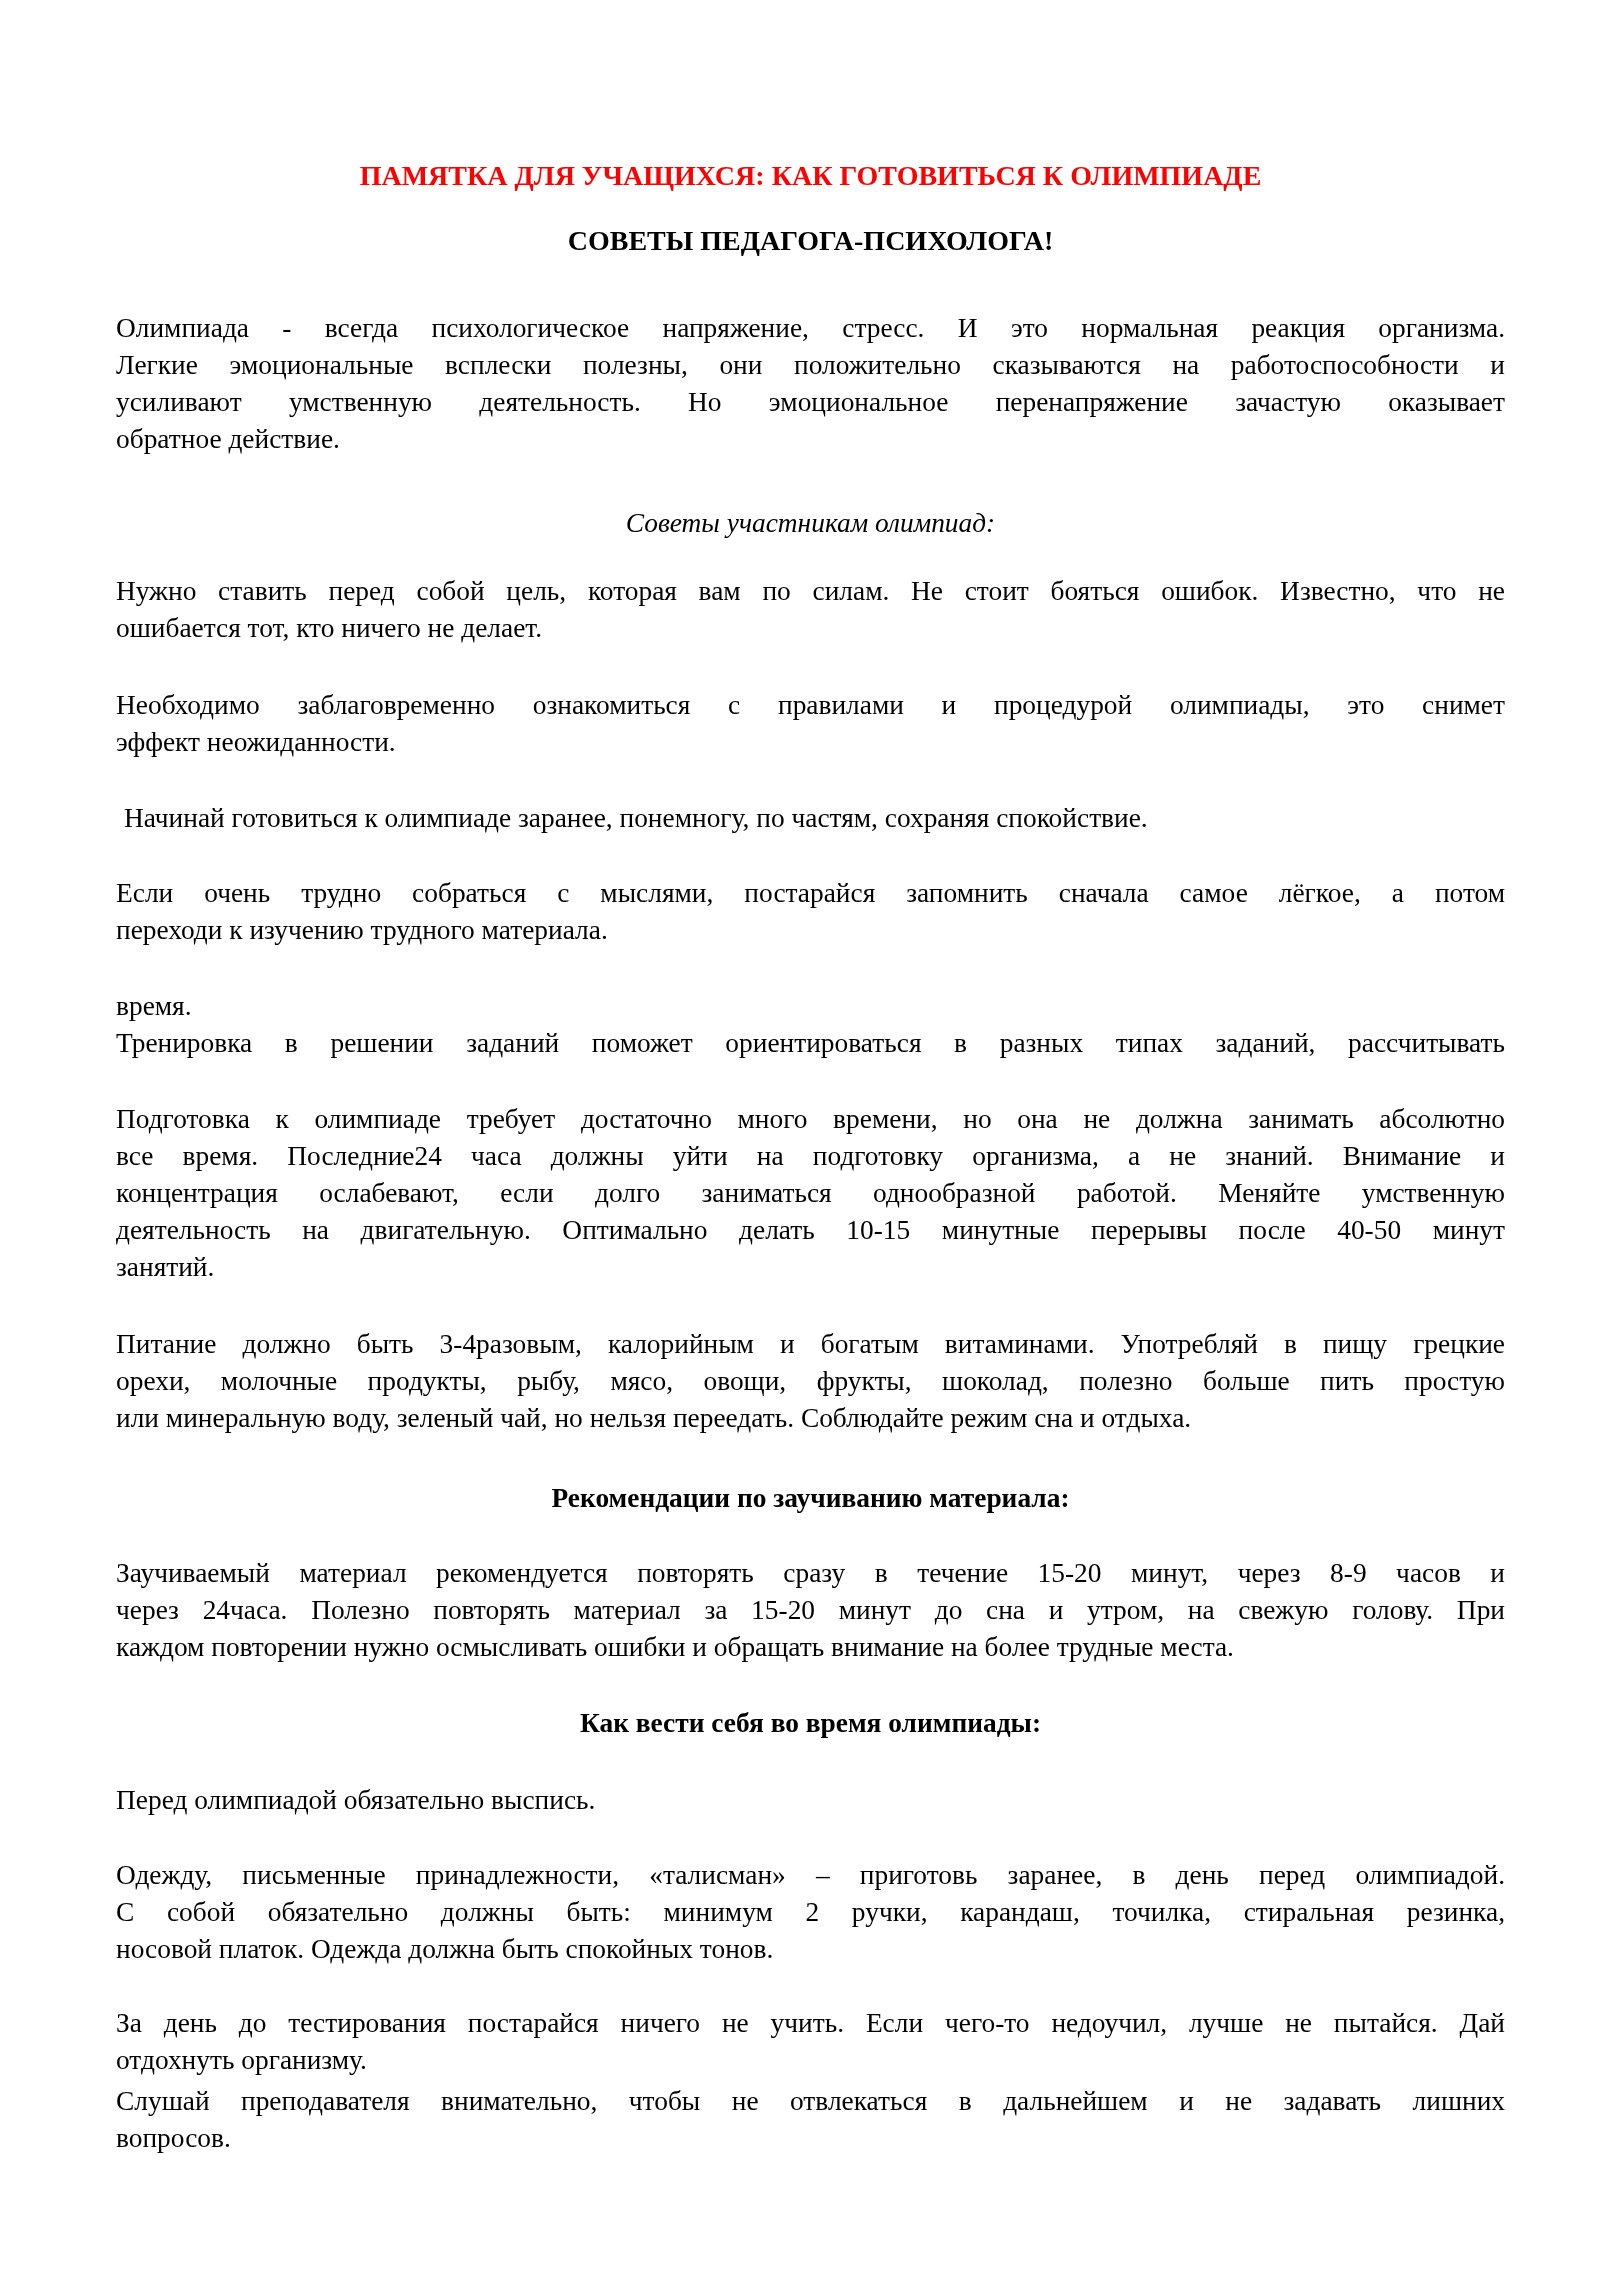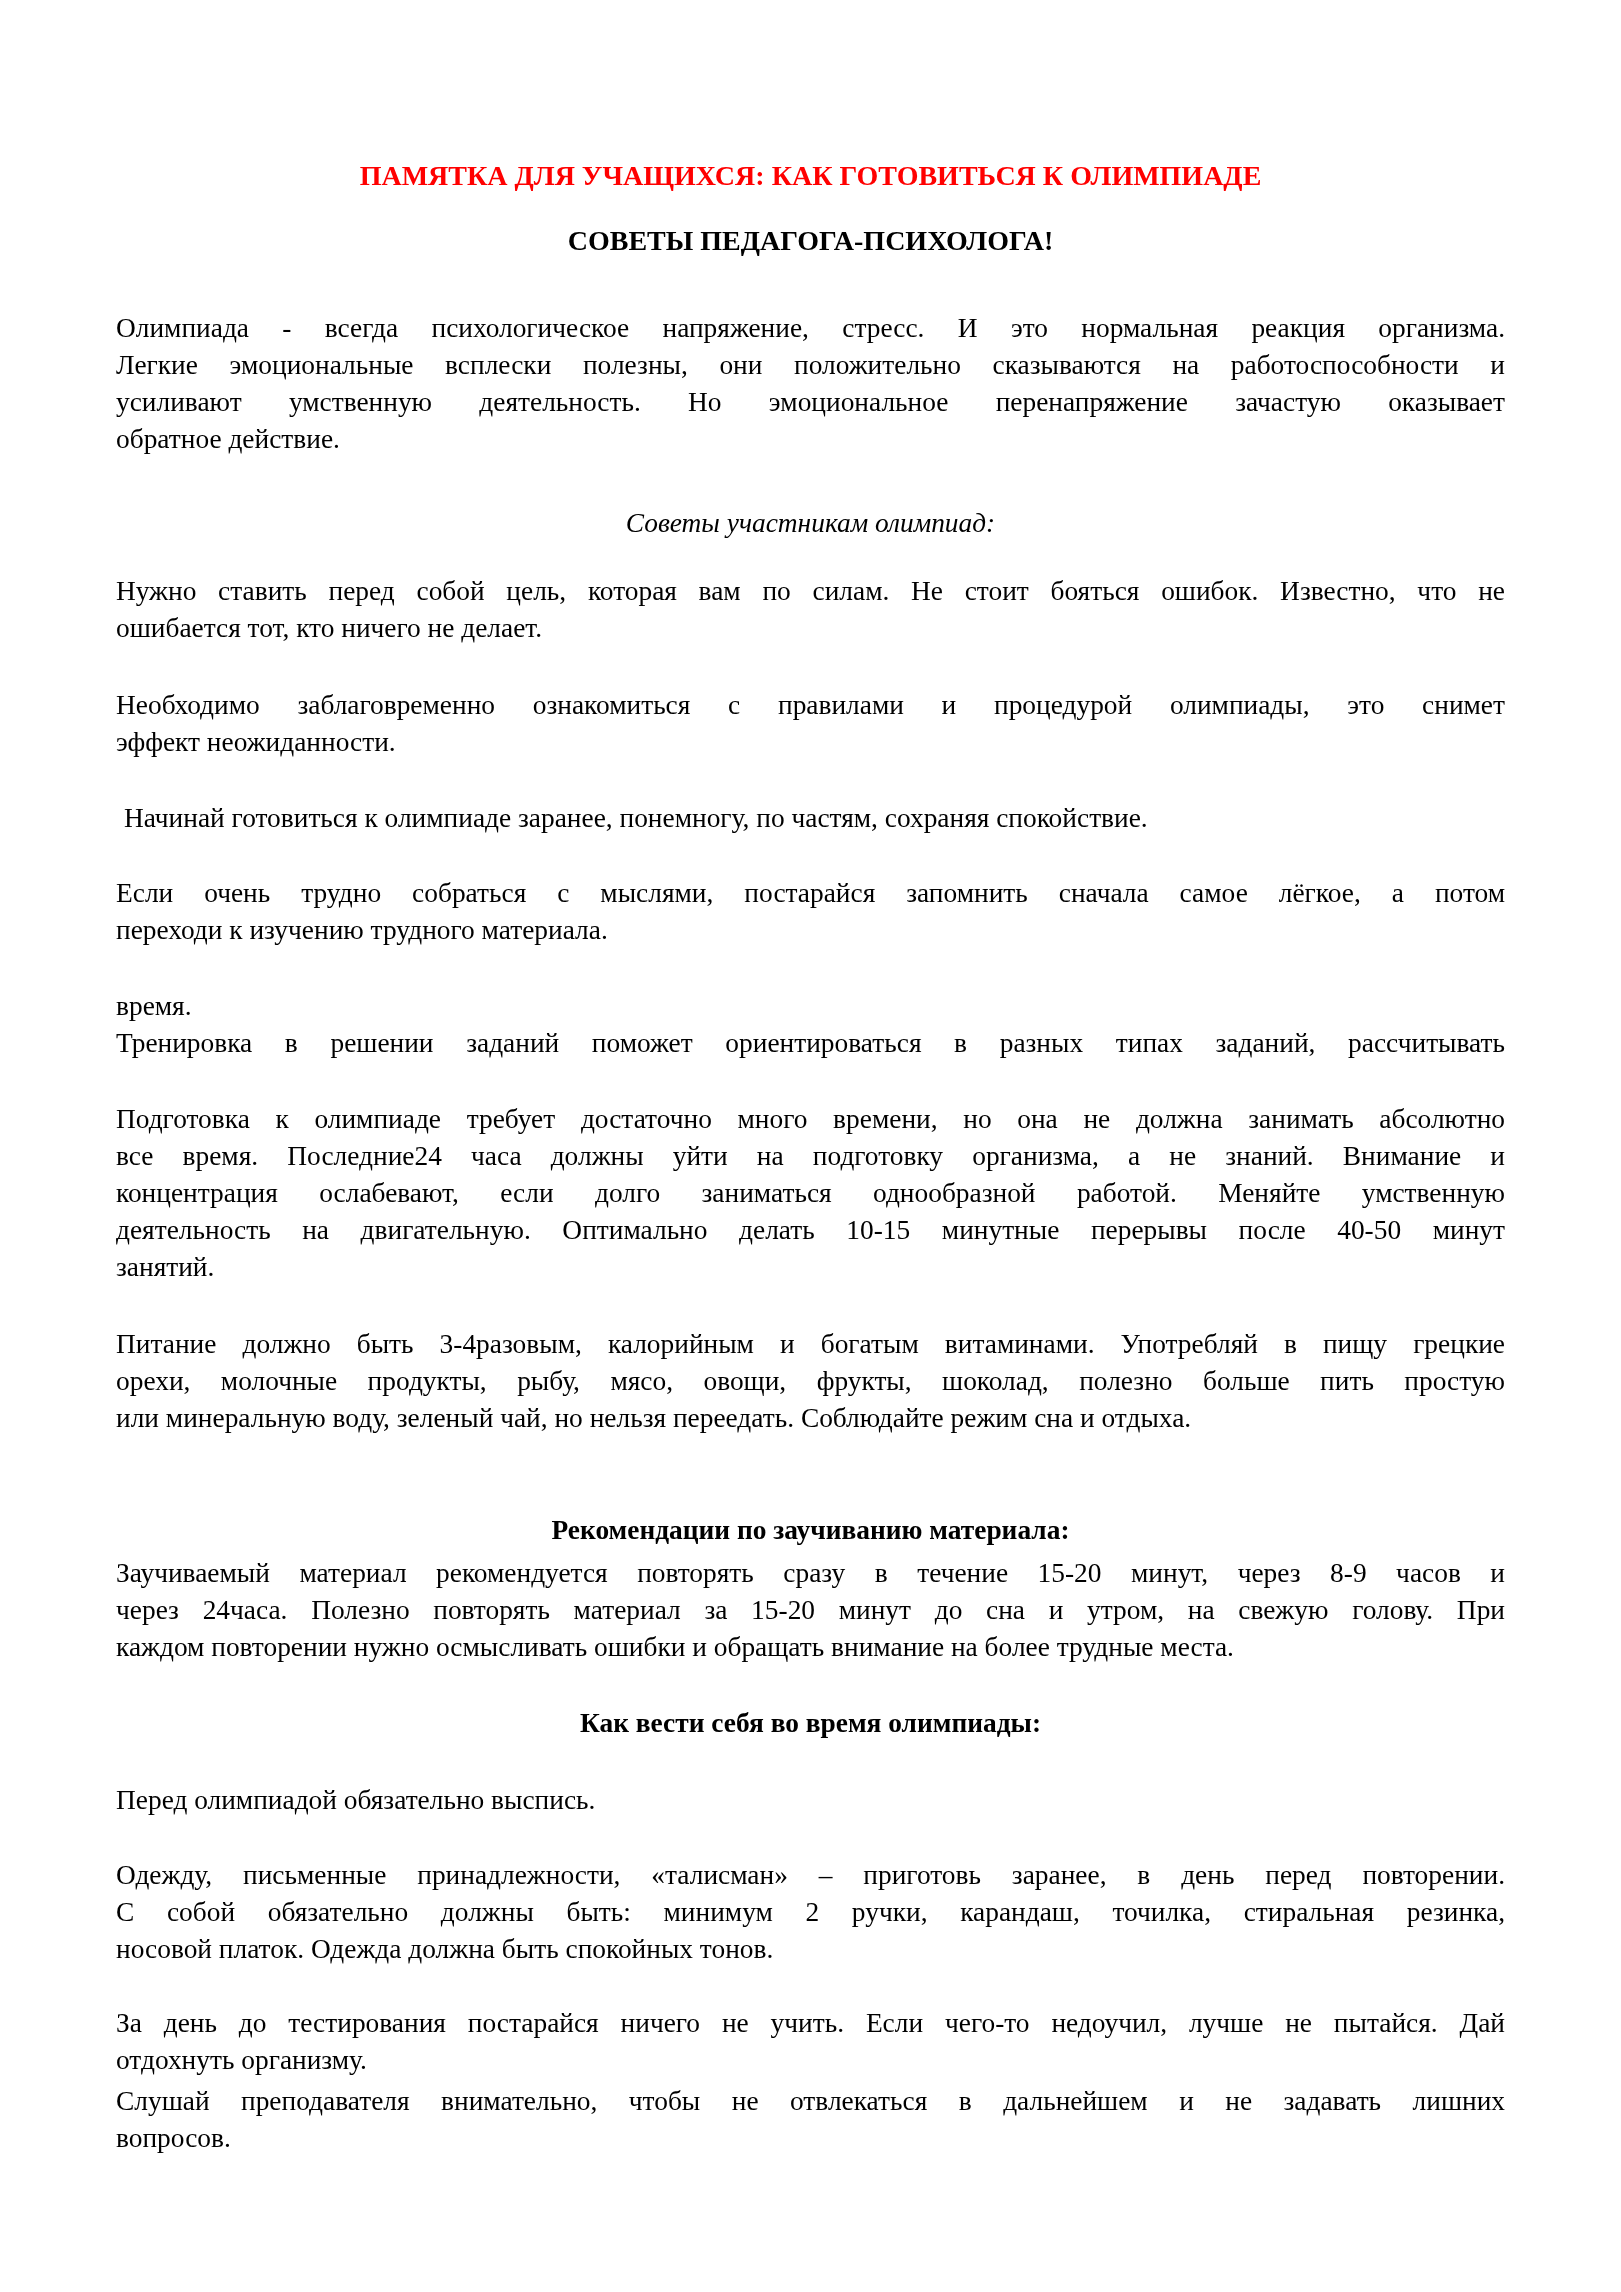--- a/index.html
+++ b/index.html
@@ -64,36 +64,36 @@
     <span class="line j">деятельность на двигательную. Оптимально делать 10-15 минутные перерывы после 40-50 минут</span>
     <span class="line l">занятий.</span>
   </div>
 
   <div class="para" style="top:1326px;">
     <span class="line j">Питание должно быть 3-4разовым, калорийным и богатым витаминами. Употребляй в пищу грецкие</span>
     <span class="line j">орехи, молочные продукты, рыбу, мясо, овощи, фрукты, шоколад, полезно больше пить простую</span>
     <span class="line l">или минеральную воду, зеленый чай, но нельзя переедать. Соблюдайте режим сна и отдыха.</span>
   </div>
 
-  <div class="center bold-head" style="top:1480px;margin-top:32px;">Рекомендации по заучиванию материала:</div>
+  <div class="center bold-head" style="top:1480px;">Рекомендации по заучиванию материала:</div>
 
   <div class="para" style="top:1555px;">
     <span class="line j">Заучиваемый материал рекомендуется повторять сразу в течение 15-20 минут, через 8-9 часов и</span>
     <span class="line j">через 24часа. Полезно повторять материал за 15-20 минут до сна и утром, на свежую голову. При</span>
     <span class="line l">каждом повторении нужно осмысливать ошибки и обращать внимание на более трудные места.</span>
   </div>
 
   <div class="center bold-head" style="top:1705px;">Как вести себя во время олимпиады:</div>
 
   <div class="para" style="top:1782px;">
     <span class="line l">Перед олимпиадой обязательно выспись.</span>
   </div>
 
   <div class="para" style="top:1857px;">
-    <span class="line j">Одежду, письменные принадлежности, «талисман» – приготовь заранее, в день перед повторении.</span>
+    <span class="line j">Одежду, письменные принадлежности, «талисман» – приготовь заранее, в день перед олимпиадой.</span>
     <span class="line j">С собой обязательно должны быть: минимум 2 ручки, карандаш, точилка, стиральная резинка,</span>
     <span class="line l">носовой платок. Одежда должна быть спокойных тонов.</span>
   </div>
 
   <div class="para" style="top:2005px;">
     <span class="line j">За день до тестирования постарайся ничего не учить. Если чего-то недоучил, лучше не пытайся. Дай</span>
     <span class="line l">отдохнуть организму.</span>
   </div>
 
   <div class="para" style="top:2083px;">

